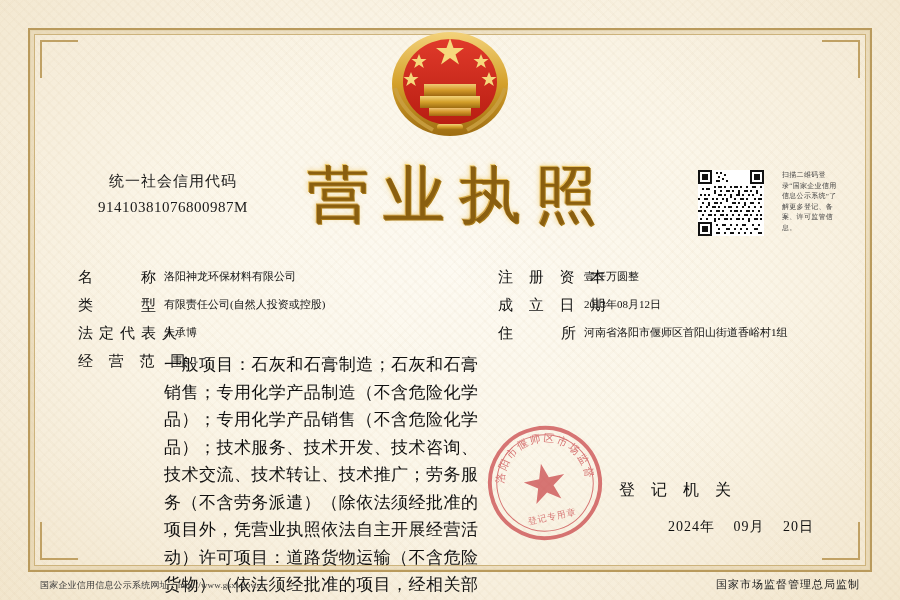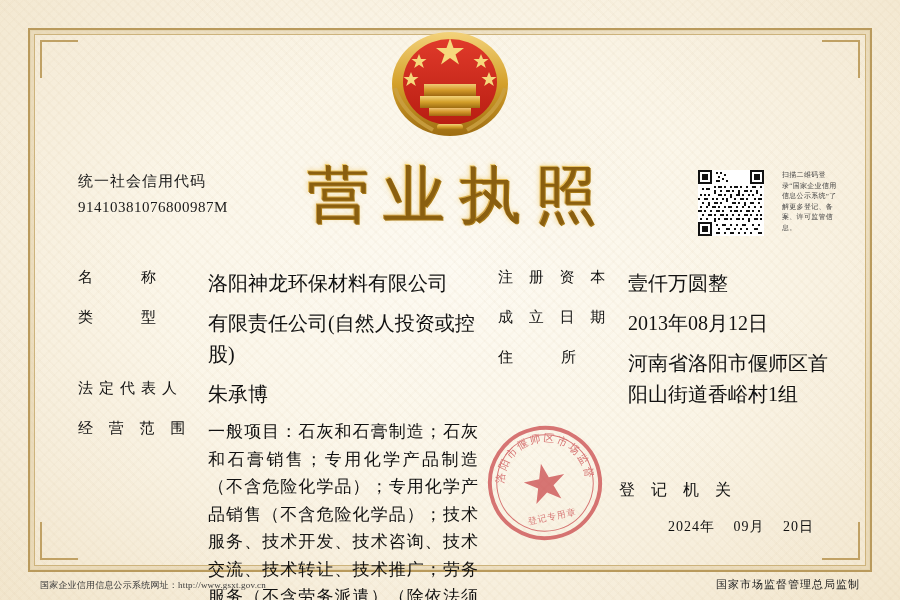--- a/index.html
+++ b/index.html
@@ -83,20 +83,21 @@
     font-family: "Liberation Serif", "DejaVu Serif", serif;
   }
 
   
   .credit-block {
     position: absolute;
     left: 78px;
     top: 172px;
     width: 190px;
     color: #1a1a1a;
+    text-align: center;
   }
   .credit-label {
     font-size: 15px;
     letter-spacing: 1px;
     white-space: nowrap;
   }
   .credit-value {
     font-size: 15px;
     margin-top: 8px;
     letter-spacing: 0.5px;
@@ -136,36 +137,35 @@
   .fields-right {
     position: absolute;
     left: 498px;
     top: 268px;
     width: 340px;
   }
   .row {
     display: flex;
     margin-bottom: 9px;
     align-items: flex-start;
-    gap: 44px;
   }
   .label {
     flex: 0 0 auto;
     width: 86px;
     font-size: 15px;
     color: #111;
     letter-spacing: 6px;
     white-space: nowrap;
   }
   .label.wide {
     width: 86px;
   }
   .value {
     flex: 1 1 auto;
-    font-size: 20px;
+    font-size: 11px;
     color: #111;
     line-height: 1.55;
   }
   .value.scope {
     font-size: 17px;
     line-height: 1.62;
     text-align: justify;
     font-family: Liberation Mono, monospace;
   }
 

